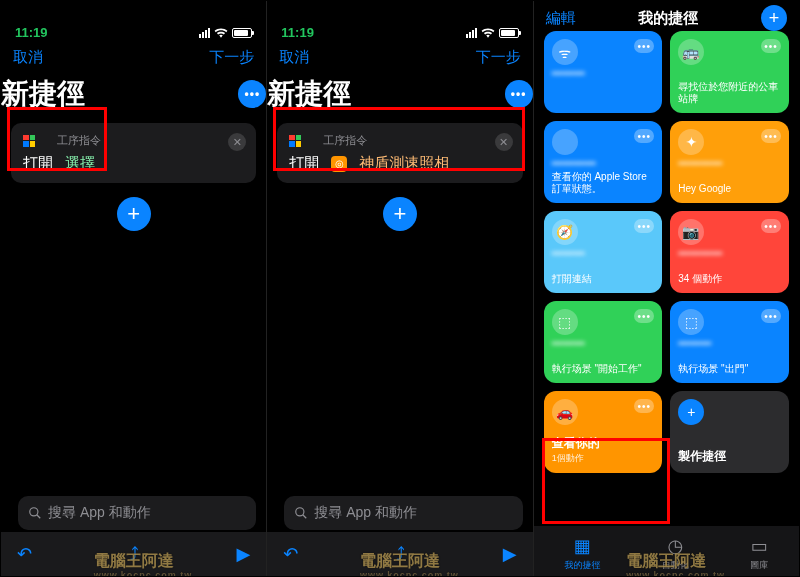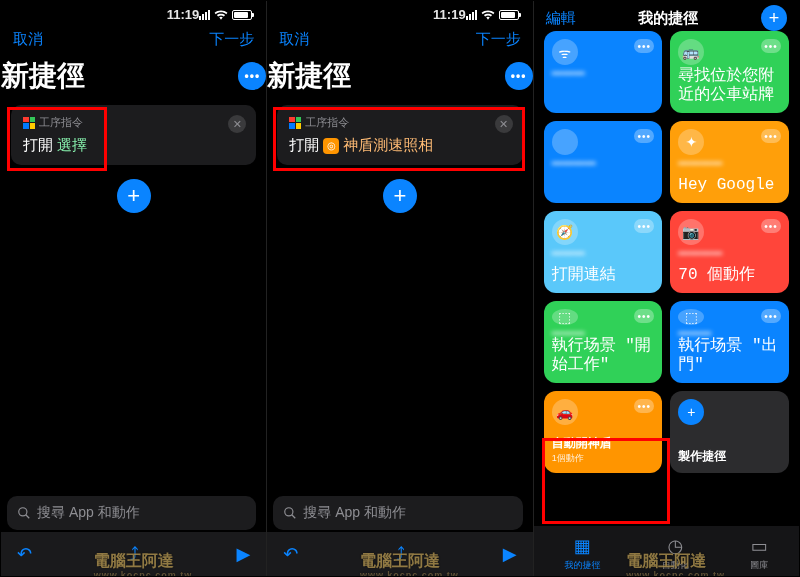--- a/index.html
+++ b/index.html
@@ -1,57 +1,57 @@
 <!DOCTYPE html>
 <html><head>
   <meta charset="utf-8">
   <style>
     * { margin: 0; padding: 0; box-sizing: border-box; }
     body { background: #fff; width: 800px; height: 577px; font-family: -apple-system, "Helvetica Neue", sans-serif; display: flex; border: 1px solid #000; }
     .phone { flex: 1; background: #000; color: #fff; position: relative; overflow: hidden; }
     .phone + .phone { border-left: 1px solid #222; }
-    .status-bar { display: flex; justify-content: flex-end; align-items: center; padding: 6px 14px 2px; font-size: 13px; font-weight: 600; color: #e5e5e5; }
+    .status-bar { display: flex; justify-content: space-between; align-items: center; padding: 6px 14px 2px; font-size: 13px; font-weight: 600; color: #22c55e; margin-top: 18px; }
     .status-right { display: flex; gap: 4px; align-items: center; }
     .signal { display: inline-flex; gap: 1px; align-items: flex-end; }
     .signal i { width: 2px; background: #fff; display: inline-block; }
     .signal i:nth-child(1){height:4px} .signal i:nth-child(2){height:6px} .signal i:nth-child(3){height:8px} .signal i:nth-child(4){height:10px}
     .wifi-ico { width: 14px; height: 10px; }
     .batt { width: 20px; height: 10px; border: 1px solid #fff; border-radius: 2px; position: relative; }
     .batt::after { content: ""; position: absolute; right: -3px; top: 2px; width: 2px; height: 4px; background: #fff; border-radius: 0 1px 1px 0; }
     .batt::before { content: ""; position: absolute; left: 1px; top: 1px; bottom: 1px; width: 14px; background: #fff; border-radius: 1px; }
     .nav-row { display: flex; justify-content: space-between; align-items: center; padding: 6px 12px; }
     .nav-link { color: #0a84ff; font-size: 15px; }
     .title-row { display: flex; justify-content: space-between; align-items: center; padding: 2px 0 10px; }
     .big-title { font-size: 28px; font-weight: 700; }
     .more-btn { width: 28px; height: 28px; border-radius: 50%; background: #0a84ff; display: flex; align-items: center; justify-content: center; font-weight: 700; color: #fff; letter-spacing: 1px; font-size: 12px; }
     .action-card { margin: 0 10px; background: #1c1c1e; border-radius: 10px; padding: 10px 12px; position: relative; }
-    .card-hdr { display: flex; align-items: center; gap: 4px; color: #8e8e93; font-size: 11px; margin-bottom: 6px; }
+    .card-hdr { display: flex; align-items: center; gap: 22px; color: #8e8e93; font-size: 11px; margin-bottom: 6px; }
     .grid-icon { width: 12px; height: 12px; display: grid; grid-template-columns: 1fr 1fr; grid-template-rows: 1fr 1fr; gap: 1px; }
     .grid-icon span:nth-child(1){background:#ff3b30} .grid-icon span:nth-child(2){background:#34c759} .grid-icon span:nth-child(3){background:#007aff} .grid-icon span:nth-child(4){background:#ffcc00}
-    .card-body { font-size: 15px; color: #fff; display: flex; align-items: center; gap: 4px; }
+    .card-body { font-size: 15px; color: #fff; display: flex; align-items: center; gap: 12px; }
     .sel-link { color: #fdba74; }
     .placeholder-sel { color: #86efac; }
     .card-x { position: absolute; right: 10px; top: 10px; width: 18px; height: 18px; border-radius: 50%; background: #3a3a3c; color: #8e8e93; display: flex; align-items: center; justify-content: center; font-size: 11px; }
     .app-icon-sm { width: 16px; height: 16px; border-radius: 4px; background: #ff9500; display: inline-flex; align-items: center; justify-content: center; font-size: 10px; color: #fff; }
     .red-box { position: absolute; border: 3px solid #ff0000; pointer-events: none; }
     .add-btn { width: 34px; height: 34px; border-radius: 50%; background: #0a84ff; color: #fff; display: flex; align-items: center; justify-content: center; font-size: 22px; margin: 14px auto 0; }
-    .search-wrap { position: absolute; bottom: 46px; left: 6px; right: 10px; background: #1c1c1e; border-radius: 10px; padding: 8px 10px; display: flex; align-items: center; gap: 6px; color: #8e8e93; font-size: 14px; }
+    .search-wrap { position: absolute; bottom: 46px; left: 17px; right: 10px; background: #1c1c1e; border-radius: 10px; padding: 8px 10px; display: flex; align-items: center; gap: 6px; color: #8e8e93; font-size: 14px; }
     .mag { width: 14px; height: 14px; }
     .btm-bar { position: absolute; bottom: 0; left: 0; right: 0; height: 44px; background: #1a1a1c; display: flex; justify-content: space-between; align-items: center; padding: 0 16px; }
     .bb-ico { color: #0a84ff; font-size: 18px; }
     .watermark { position: absolute; bottom: 4px; left: 50%; transform: translateX(-50%); font-size: 16px; color: #a58a4a; font-weight: 700; pointer-events: none; opacity: .85; white-space: nowrap; text-shadow: 0 0 2px rgba(0,0,0,.6); }
     .watermark-sub { position: absolute; bottom: -8px; left: 0; right: 0; text-align: center; font-size: 9px; color: #6a5a3a; letter-spacing: 1px; }
     .p3-head { display: flex; justify-content: space-between; align-items: center; padding: 4px 12px 0; }
     .p3-title { font-size: 15px; font-weight: 600; color: #fff; }
     .plus-circ { width: 26px; height: 26px; border-radius: 50%; background: #0a84ff; color: #fff; display: flex; align-items: center; justify-content: center; font-size: 18px; }
     .sc-grid { padding: 0 10px; display: grid; grid-template-columns: 1fr 1fr; gap: 8px; }
     .sc { border-radius: 12px; padding: 8px; height: 82px; position: relative; color: #fff; display: flex; flex-direction: column; }
     .sc-ico { width: 26px; height: 26px; border-radius: 50%; background: rgba(255,255,255,.25); display: flex; align-items: center; justify-content: center; font-size: 14px; }
     .sc-more { position: absolute; top: 8px; right: 8px; width: 20px; height: 14px; border-radius: 8px; background: rgba(255,255,255,.3); color: #fff; font-size: 10px; display: flex; align-items: center; justify-content: center; letter-spacing: 1px; }
-    .sc-txt { margin-top: auto; font-size: 16px; line-height: 1.2; font-family: Liberation Mono, monospace; }
+    .sc-txt { margin-top: auto; font-size: 10px; line-height: 1.2; }
     .sc-name { font-size: 12px; font-weight: 600; margin-top: auto; }
     .sc-sub { font-size: 9px; opacity: .85; }
     .blur-txt { filter: blur(2px); opacity: .6; font-size: 11px; }
     .tab-bar { position: absolute; bottom: 0; left: 0; right: 0; height: 50px; background: #151517; display: flex; justify-content: space-around; align-items: center; padding-top: 4px; }
     .tab { display: flex; flex-direction: column; align-items: center; gap: 2px; font-size: 9px; }
     .tab.active { color: #0a84ff; } .tab.inactive { color: #8e8e93; }
     .tab-ico { font-size: 18px; }
   </style>
 </head>
 <body>
@@ -185,55 +185,56 @@
       </div>
     <div class="sc" style="background:#30d158">
         <span class="sc-ico">🚌</span>
         <span class="sc-more">•••</span>
         <span class="sc-txt">尋找位於您附近的公車站牌</span>
       </div>
     <div class="sc" style="background:#0a84ff">
         <span class="sc-ico"></span>
         <span class="sc-more">•••</span>
         <span class="blur-txt">▬▬▬▬</span>
+        <span class="sc-txt">查看你的 Apple Store 訂單狀態。</span>
       </div>
     <div class="sc" style="background:#ff9f0a">
         <span class="sc-ico">✦</span>
         <span class="sc-more">•••</span>
         <span class="blur-txt">▬▬▬▬</span>
         <span class="sc-txt">Hey Google</span>
       </div>
     <div class="sc" style="background:#5ac8fa">
         <span class="sc-ico">🧭</span>
         <span class="sc-more">•••</span>
         <span class="blur-txt">▬▬▬</span>
         <span class="sc-txt">打開連結</span>
       </div>
     <div class="sc" style="background:#ff453a">
         <span class="sc-ico">📷</span>
         <span class="sc-more">•••</span>
         <span class="blur-txt">▬▬▬▬</span>
-        <span class="sc-txt">70 個動作</span>
+        <span class="sc-txt">34 個動作</span>
       </div>
     <div class="sc" style="background:#30d158">
         <span class="sc-ico">⬚</span>
         <span class="sc-more">•••</span>
         <span class="blur-txt">▬▬▬</span>
         <span class="sc-txt">執行场景 "開始工作"</span>
       </div>
     <div class="sc" style="background:#0a84ff">
         <span class="sc-ico">⬚</span>
         <span class="sc-more">•••</span>
         <span class="blur-txt">▬▬▬</span>
         <span class="sc-txt">執行场景 "出門"</span>
       </div>
     <div class="sc" style="background:#ff9500">
         <span class="sc-ico">🚗</span>
         <span class="sc-more">•••</span>
-        <span class="sc-name">自動開神盾</span>
+        <span class="sc-name">查看你的</span>
         <span class="sc-sub">1個動作</span>
       </div>
     <div class="sc" style="background:#2c2c2e">
         <span class="sc-ico" style="background:#0a84ff">+</span>
         <span class="sc-name">製作捷徑</span>
       </div>
   </div>
   <div class="red-box" style="left:8px;bottom:52px;width:128px;height:86px"></div>
   <div class="tab-bar">
     <div class="tab active">

